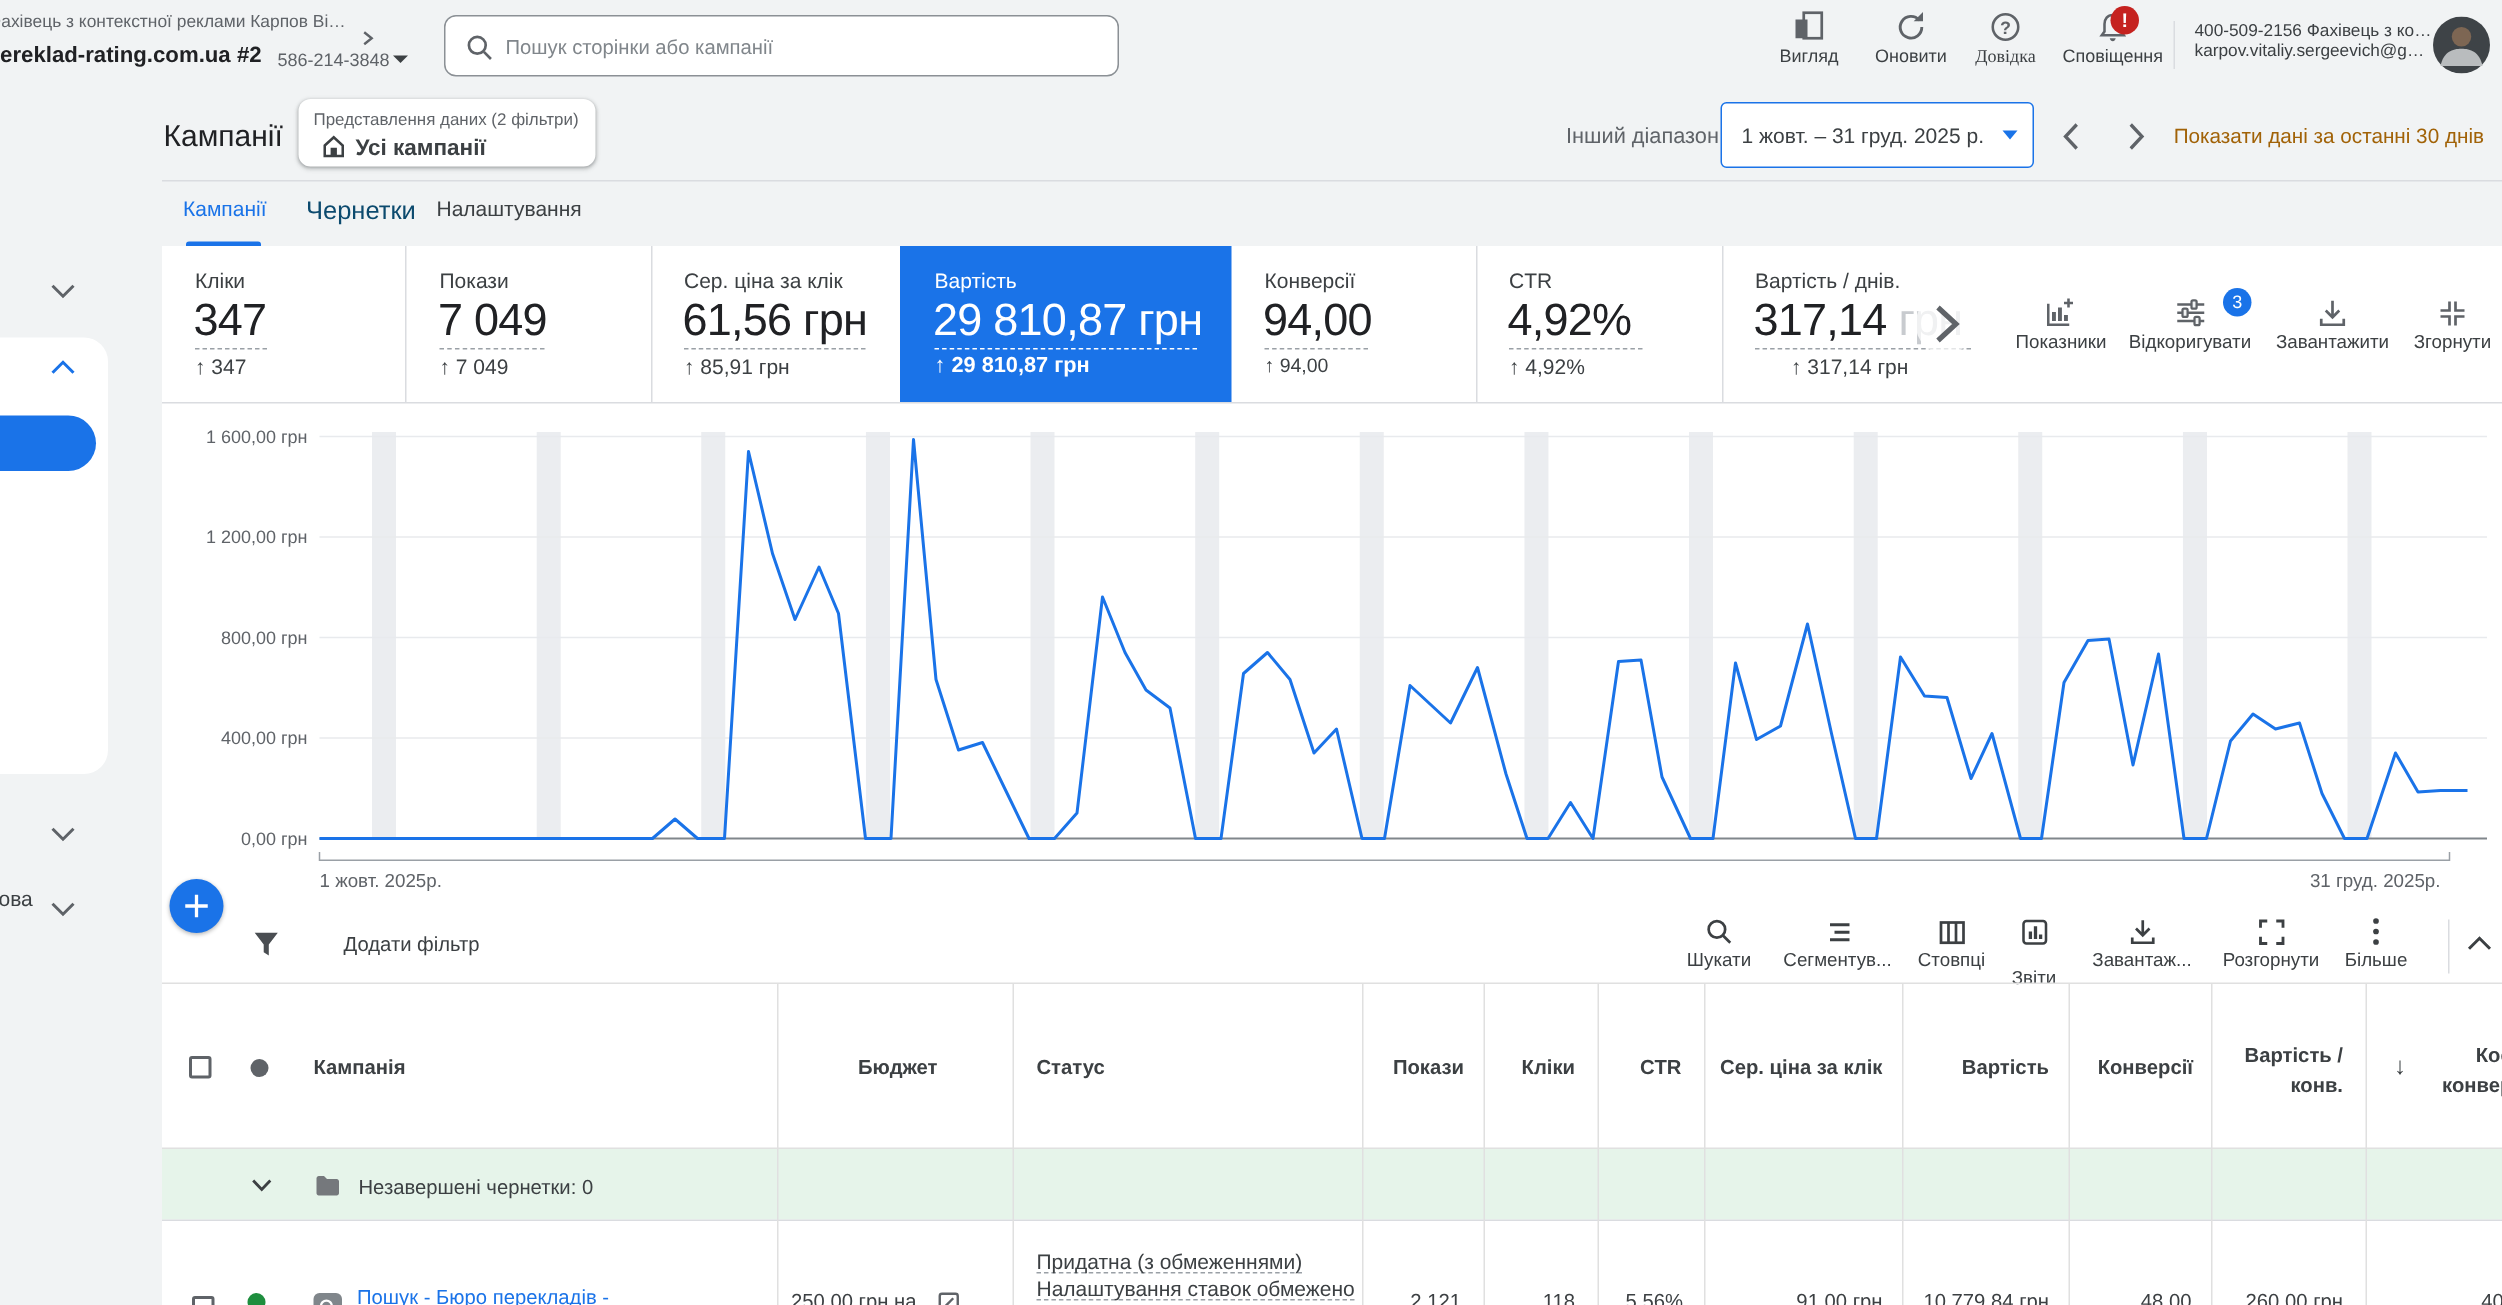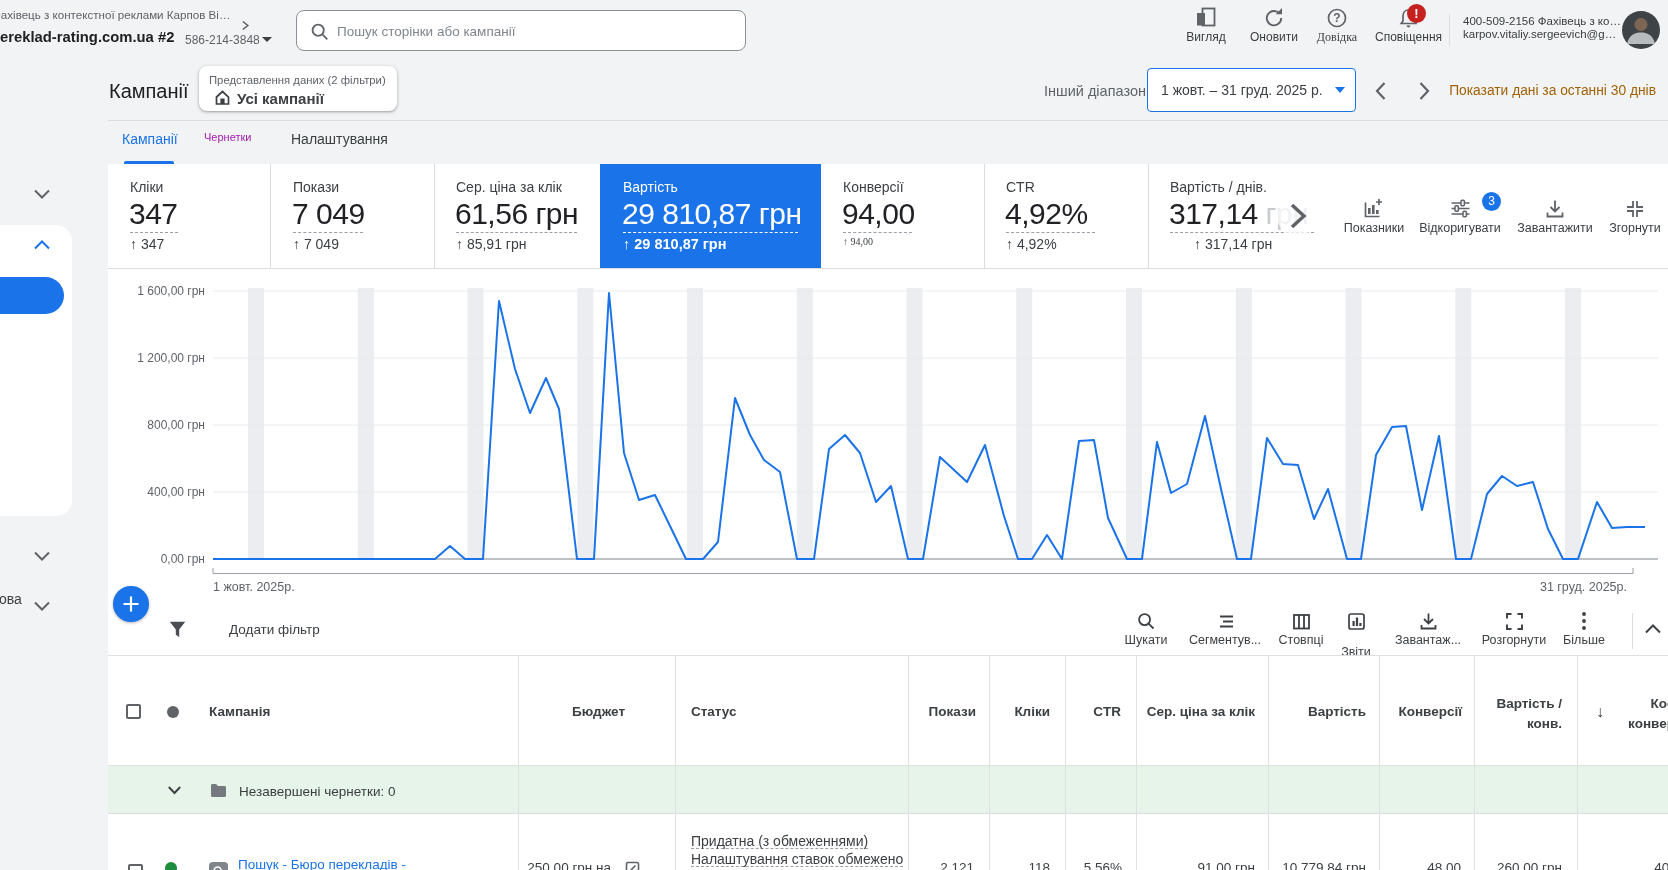--- a/index.html
+++ b/index.html
@@ -93,21 +93,21 @@
 <svg class="abs" style="left:1374px;top:81px;" width="13" height="20" viewBox="0 0 13 20">
     <path d="M10.5 2 L3 10 L10.5 18" stroke="#5f6368" stroke-width="2.2" fill="none"></path>
   </svg>
 <svg class="abs" style="left:1418px;top:81px;" width="13" height="20" viewBox="0 0 13 20">
     <path d="M2.5 2 L10 10 L2.5 18" stroke="#5f6368" stroke-width="2.2" fill="none"></path>
   </svg>
 <div class="abs" style="left:1360px;top:83px;width:296px;height:17px;text-align:right;font-size:13.8px;color:#a16207;">Показати дані за останні 30 днів</div>
 
 <div class="abs" style="left:108px;top:120px;width:1560px;height:1px;background:#dadce0;"></div>
 <div class="abs" style="left:122px;top:131px;height:17px;font-size:14px;color:#1a73e8;">Кампанії</div>
-<div class="abs" style="left:204px;top:131px;height:17px;font-size:11px;color:#a21caf;">Чернетки</div>
+<div class="abs" style="left:204px;top:131px;height:17px;font-size:17px;color:#0c4a6e;">Чернетки</div>
 <div class="abs" style="left:291px;top:131px;height:17px;font-size:14px;color:#3c4043;">Налаштування</div>
 <div class="abs" style="left:124px;top:161px;width:50px;height:3px;background:#1a73e8;border-radius:2px 2px 0 0;"></div>
 
 <div class="abs" style="left:108px;top:164px;width:1560px;height:706px;background:#fff;"></div>
 <div id="stats">
   <div class="abs" style="left:108px;top:267.5px;width:1560px;height:1px;background:#dadce0;"></div>
   <div class="abs" style="left:270px;top:164px;width:1px;height:104px;background:#dadce0;"></div>
   <div class="abs" style="left:434px;top:164px;width:1px;height:104px;background:#dadce0;"></div>
   <div class="abs" style="left:984px;top:164px;width:1px;height:104px;background:#dadce0;"></div>
   <div class="abs" style="left:1148px;top:164px;width:1px;height:104px;background:#dadce0;"></div>
@@ -129,21 +129,21 @@
 
   <div class="abs" style="left:600px;top:164px;width:221px;height:104px;background:#1a73e8;"></div>
   <div class="abs" style="left:623px;top:179px;height:16px;font-size:14px;color:#fff;">Вартість</div>
   <div class="abs" style="left:622px;top:197px;height:27px;font-size:30px;color:#fff;letter-spacing:-0.5px;">29 810,87 грн</div>
   <div class="abs" style="left:623px;top:232px;width:175px;border-top:1.5px dashed #fff;"></div>
   <div class="abs" style="left:623px;top:236px;height:16px;font-size:14.5px;font-weight:bold;color:#fff;">↑ 29 810,87 грн</div>
 
   <div class="abs" style="left:843px;top:179px;height:16px;font-size:14px;color:#3c4043;">Конверсії</div>
   <div class="abs" style="left:842px;top:197px;height:27px;font-size:30px;color:#202124;letter-spacing:-0.5px;">94,00</div>
   <div class="abs" style="left:843px;top:232px;width:69px;border-top:1.5px dashed #9aa0a6;"></div>
-  <div class="abs" style="left:843px;top:236px;height:16px;font-size:10px;color:#3c4043;font-family:Liberation Serif, serif;">↑ 94,00</div>
+  <div class="abs" style="left:843px;top:236px;height:16px;font-size:13px;color:#3c4043;">↑ 94,00</div>
 
   <div class="abs" style="left:1006px;top:179px;height:16px;font-size:14px;color:#3c4043;">CTR</div>
   <div class="abs" style="left:1005px;top:197px;height:27px;font-size:30px;color:#202124;letter-spacing:-0.5px;">4,92%</div>
   <div class="abs" style="left:1006px;top:232px;width:89px;border-top:1.5px dashed #9aa0a6;"></div>
   <div class="abs" style="left:1006px;top:236px;height:16px;font-size:14px;color:#3c4043;">↑ 4,92%</div>
 
   <div class="abs" style="left:1170px;top:179px;height:16px;font-size:14px;color:#3c4043;">Вартість / днів.</div>
   <div class="abs" style="left:1169px;top:197px;height:27px;font-size:30px;color:#202124;letter-spacing:-0.5px;">317,14 <span style="color:#c8cbcf;">грн</span></div>
   <div class="abs" style="left:1170px;top:232px;width:144px;border-top:1.5px dashed #9aa0a6;"></div>
   <div class="abs" style="left:1170px;top:236px;height:16px;font-size:14px;color:#3c4043;margin-left:24px;">↑ 317,14 грн</div>

